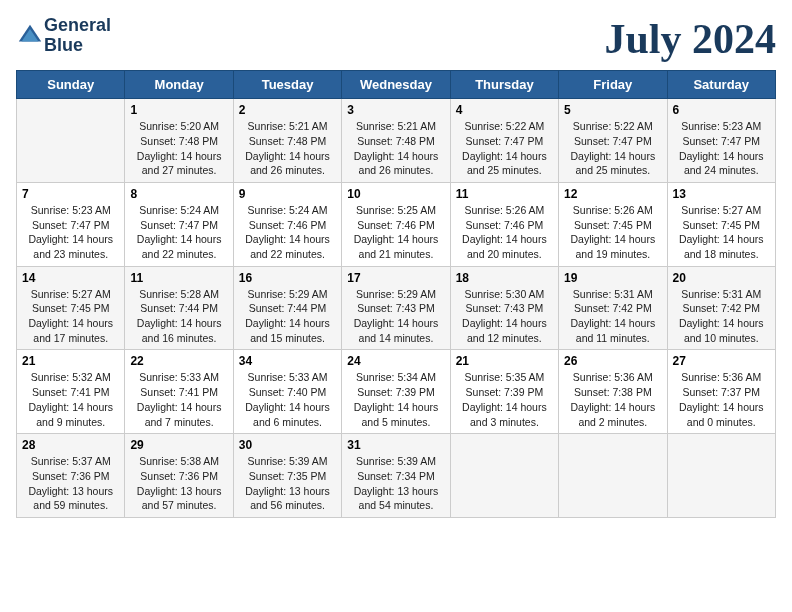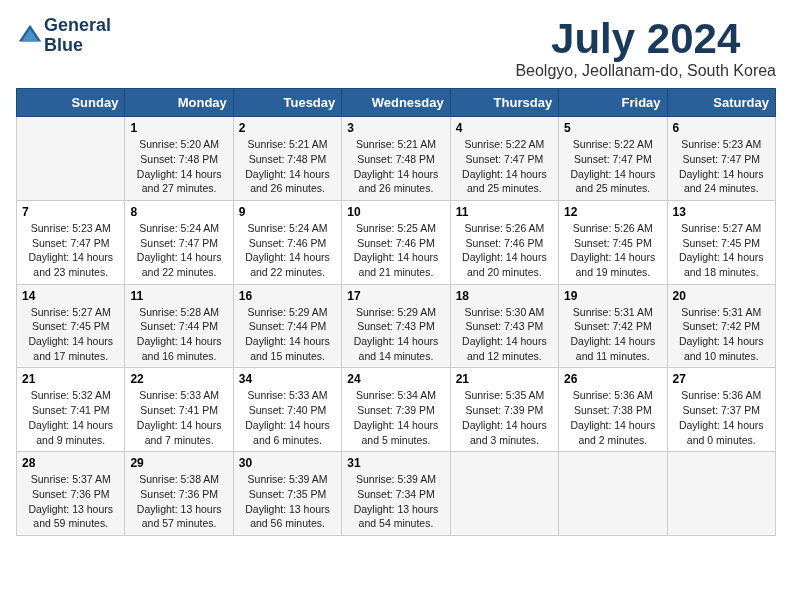--- a/index.html
+++ b/index.html
@@ -24,42 +24,43 @@
       font-size: 18px;
       font-weight: bold;
       color: #1a3a5c;
       line-height: 1.1;
     }
     .logo-icon {
       width: 28px;
       height: 28px;
     }
     .title-area {
-      text-align: center;
+      text-align: left;
+      font-family: Liberation Serif, serif;
     }
     .month-title {
       font-size: 42px;
       font-weight: bold;
       color: #1a3a5c;
       line-height: 1.1;
     }
     .location-title {
       font-size: 16px;
       color: #333;
       font-weight: normal;
     }
     table {
       width: 100%;
       border-collapse: collapse;
       font-size: 11px;
     }
     thead tr th {
       background-color: #2a6099;
       color: #fff;
-      text-align: right;
+      text-align: center;
       padding: 6px 6px;
       font-size: 13px;
       font-weight: bold;
       border: 1px solid #1a4a79;
     }
     tbody tr td {
       border: 1px solid #ccc;
       vertical-align: top;
       padding: 4px 5px;
       min-height: 60px;
@@ -93,21 +94,20 @@
       <polygon points="20,4 36,28 4,28" fill="#2a6099"></polygon>
       <polygon points="20,10 32,28 8,28" fill="#4a90c4"></polygon>
     </svg>
     <div class="logo-text">
       <div>General</div>
       <div>Blue</div>
     </div>
   </div>
   <div class="title-area">
     <div class="month-title">July 2024</div>
-    <div class="location-title">Beolgyo, Jeollanam-do, South Korea</div>
   </div>
 </div>
 
 <table>
   <thead>
     <tr>
     <th>Sunday</th>
         <th>Monday</th>
         <th>Tuesday</th>
         <th>Wednesday</th>

